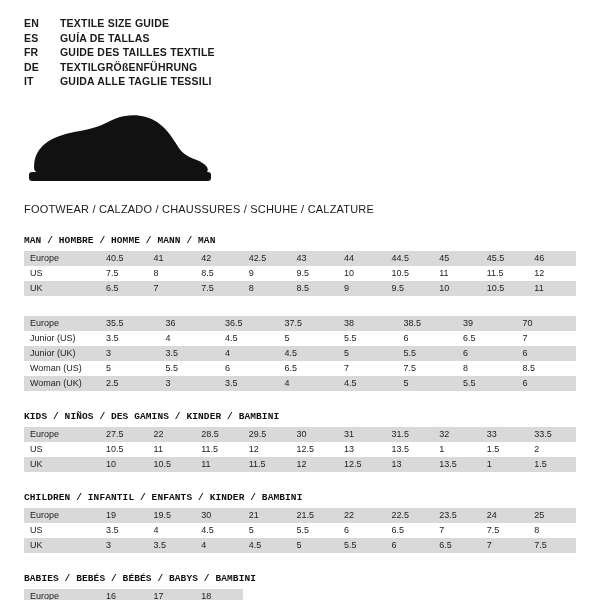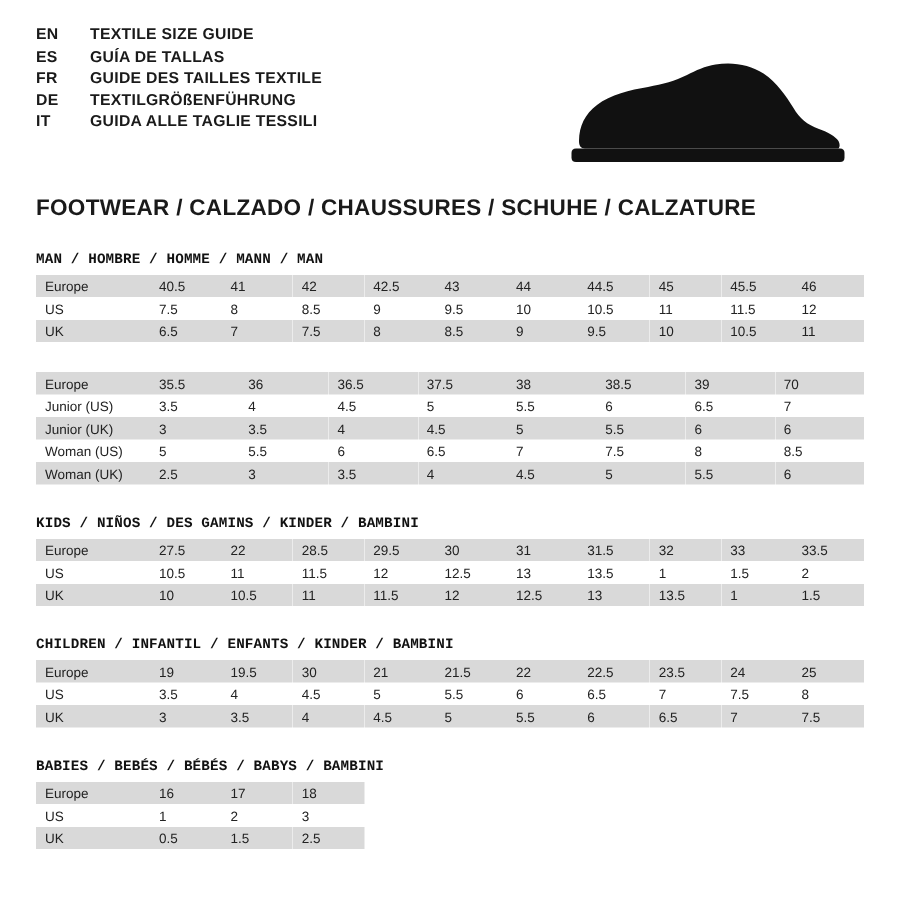--- a/index.html
+++ b/index.html
@@ -20,20 +20,21 @@
     height: 600px;
     box-sizing: border-box;
     padding: 18px 24px 0 24px;
   }
 
   
   .header {
     display: flex;
     justify-content: space-between;
     align-items: flex-start;
+    flex-direction: column;
   }
   .lang-table {
     border-collapse: collapse;
     font-size: 10.5px;
     line-height: 1.0;
   }
   .lang-table td {
     padding: 0 0 4px 0;
     vertical-align: top;
     font-weight: bold;
@@ -51,22 +52,22 @@
     width: 190px;
     height: 80px;
     margin-right: 10px;
     margin-top: 18px;
   }
   .shoe-wrap svg {
     display: block;
   }
 
   .section-title {
-    font-size: 15px;
-    font-weight: bold;
+    font-size: 11px;
+    font-weight: normal;
     letter-spacing: 0.2px;
     margin-top: 14px;
   }
 
   
   .block {
     margin-top: 20px;
   }
   .block-title {
     font-size: 9.5px;

